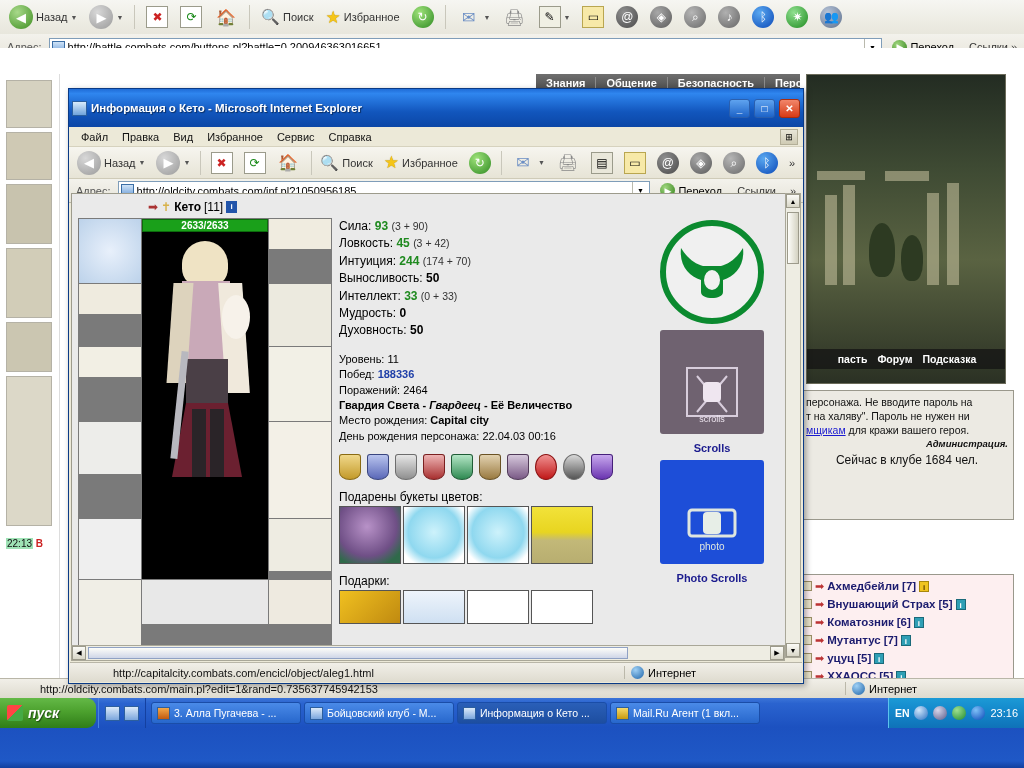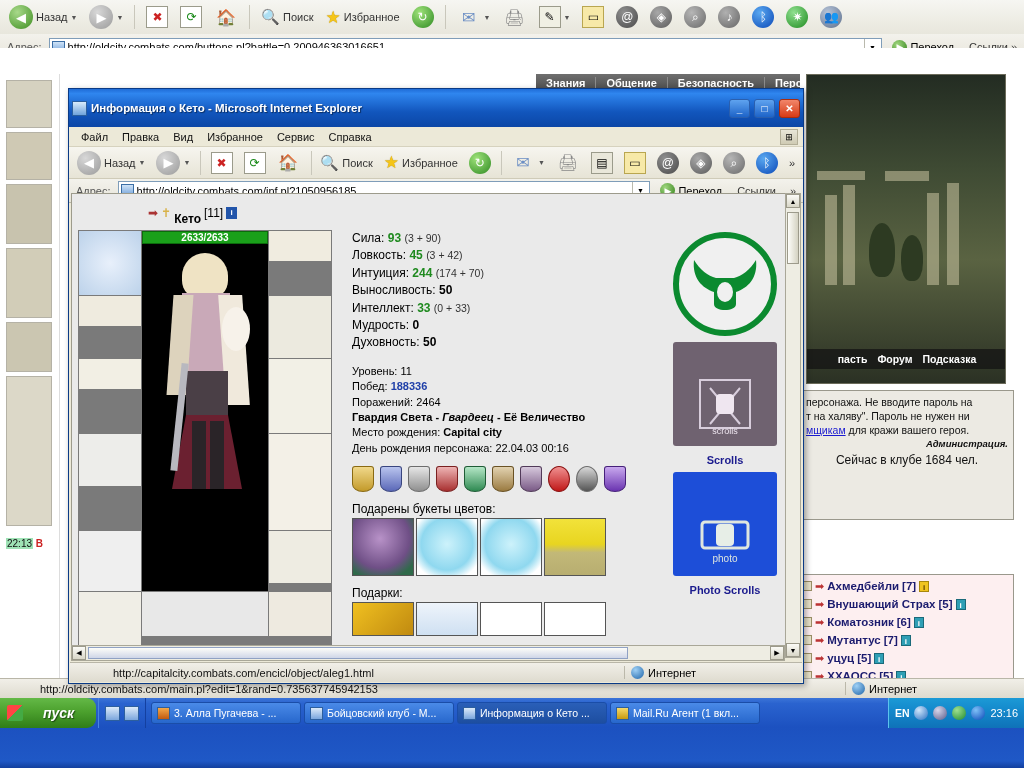--- a/index.html
+++ b/index.html
@@ -119,26 +119,26 @@
 
   .iw-tb{height:32px;background:linear-gradient(to bottom,#f6f5ef,#e7e4d6);display:flex;align-items:center;padding:1px 3px;gap:1px;border-bottom:1px solid #cfcbb8;}
   .iw-addr{height:24px;background:linear-gradient(to bottom,#f3f2ec,#e7e5da);display:flex;align-items:center;gap:4px;padding:0 2px 0 4px;border-bottom:1px solid #b9b6a6;}
 
   .iw-body{position:absolute;left:2px;top:104px;width:730px;height:465px;background:#e9e9e9;overflow:hidden;border:1px solid #9d9b8c;}
   .iw-content{position:absolute;left:0;top:0;width:712px;height:463px;background:#eaeaea;padding:4px 6px;}
 
   .char-head{display:flex;align-items:center;gap:3px;margin:2px 0 4px 70px;}
   .char-arrow{color:#a33;font-size:12px;}
   .char-cross{color:#d8b24a;font-size:12px;}
-  .char-name{font-weight:bold;font-size:12px;color:#000;margin-top:12px;}
+  .char-name{font-weight:bold;font-size:12px;color:#000;}
   .char-lvl{font-size:12px;color:#000;}
   .char-i{display:inline-block;width:11px;height:12px;background:#2255aa;color:#fff;font-size:8px;
      text-align:center;line-height:12px;font-weight:bold;}
 
-  .cols{display:flex;gap:20px;}
+  .cols{display:flex;gap:7px;}
   .col-left{width:258px;}
   .eqgrid{display:grid;grid-template-columns:62px 126px 62px;gap:1px;background:#7a7a7a;border:1px solid #7a7a7a;width:254px;}
   .cell{background:#f4f4f4;height:60px;display:flex;align-items:center;justify-content:center;overflow:hidden;position:relative;}
   .cell.small{height:30px;}
   .avatar-cell{grid-row:span 5;background:#000;height:auto;display:block;position:relative;}
   .hpbar{height:13px;background:#1aa01a;color:#fff;font-weight:bold;font-size:10px;
      display:flex;align-items:center;justify-content:center;border:1px solid #0c6b0c;}
   .fig{position:absolute;left:0;right:0;top:14px;bottom:0;background:#000;}
 
   .col-mid{width:300px;font-size:12px;color:#000;}
@@ -177,21 +177,21 @@
   .iw-status{position:absolute;left:1px;bottom:1px;width:732px;height:20px;
      background:linear-gradient(to bottom,#f1efe8,#dedbcf);border-top:1px solid #b9b6a8;
      display:flex;align-items:center;font-size:11px;padding:0 3px;gap:4px;}
 
   
   .taskbar{position:absolute;left:0;top:698px;width:1024px;height:70px;
      background:linear-gradient(to bottom,#3b74d8 0%,#2a63cf 8%,#1c51c0 42%,#1f58c6 90%,#123f9e 100%);
      display:flex;align-items:flex-start;}
   .start{width:96px;height:30px;margin:0;border-radius:0 9px 9px 0;
      background:linear-gradient(to bottom,#64b947 0%,#4ca12e 45%,#2f7d18 100%);
-     display:flex;align-items:center;gap:20px;padding-left:7px;}
+     display:flex;align-items:center;gap:5px;padding-left:7px;}
   .start .flag{width:16px;height:16px;background:
      linear-gradient(135deg,#f44 50%,#4a4 50%) ;border-radius:2px;}
   .start .txt{color:#fff;font-weight:bold;font-style:italic;font-size:14px;text-shadow:1px 1px 1px rgba(0,0,0,.5);}
   .qlaunch{display:flex;align-items:center;gap:4px;padding:0 6px;height:30px;border-left:1px solid #4a86e0;border-right:1px solid #1440a0;margin-left:2px;}
   .qi{width:15px;height:15px;background:linear-gradient(#dceaf9,#7aa6dd);border:1px solid #2d5f9e;}
   .tasks{display:flex;align-items:center;gap:3px;padding-left:5px;height:30px;}
   .task{height:22px;min-width:150px;max-width:150px;background:linear-gradient(to bottom,#4a8ae8,#2767cc);
      border:1px solid #1a4da8;border-radius:3px;display:flex;align-items:center;gap:4px;padding:0 5px;}
   .task.active{background:linear-gradient(to bottom,#2a5fb8,#1d4ea0);}
   .task .ti{width:13px;height:13px;background:linear-gradient(#dceaf9,#7aa6dd);border:1px solid #2d5f9e;flex:none;}
@@ -273,21 +273,21 @@
           <span class="ic-rnd" style="background:radial-gradient(circle at 35% 30%,#8fe08f,#1f8a1f)">✷</span>
         </div>
     <div class="tb-btn">
           <span class="ic-rnd" style="background:radial-gradient(circle at 35% 30%,#b7c4d8,#5c6f8c)">👥</span>
         </div>
   </div>
   <div class="addr-row">
     <span class="addr-label">Адрес:</span>
     <div class="addr-box">
       <span class="favic"></span>
-      <span class="addr-txt">http://oldcity.combats.com/buttons.pl?battle=0.200946363016651</span>
+      <span class="addr-txt">http://battle.combats.com/buttons.pl?battle=0.200946363016651</span>
       <span class="addr-drop">▼</span>
     </div>
     <div class="go-btn">
       <span class="go-circ">▶</span>
       <span>Переход</span>
     </div>
     <div class="links-btn"><span>Ссылки</span> <span>»</span></div>
   </div>
 </div>
 

